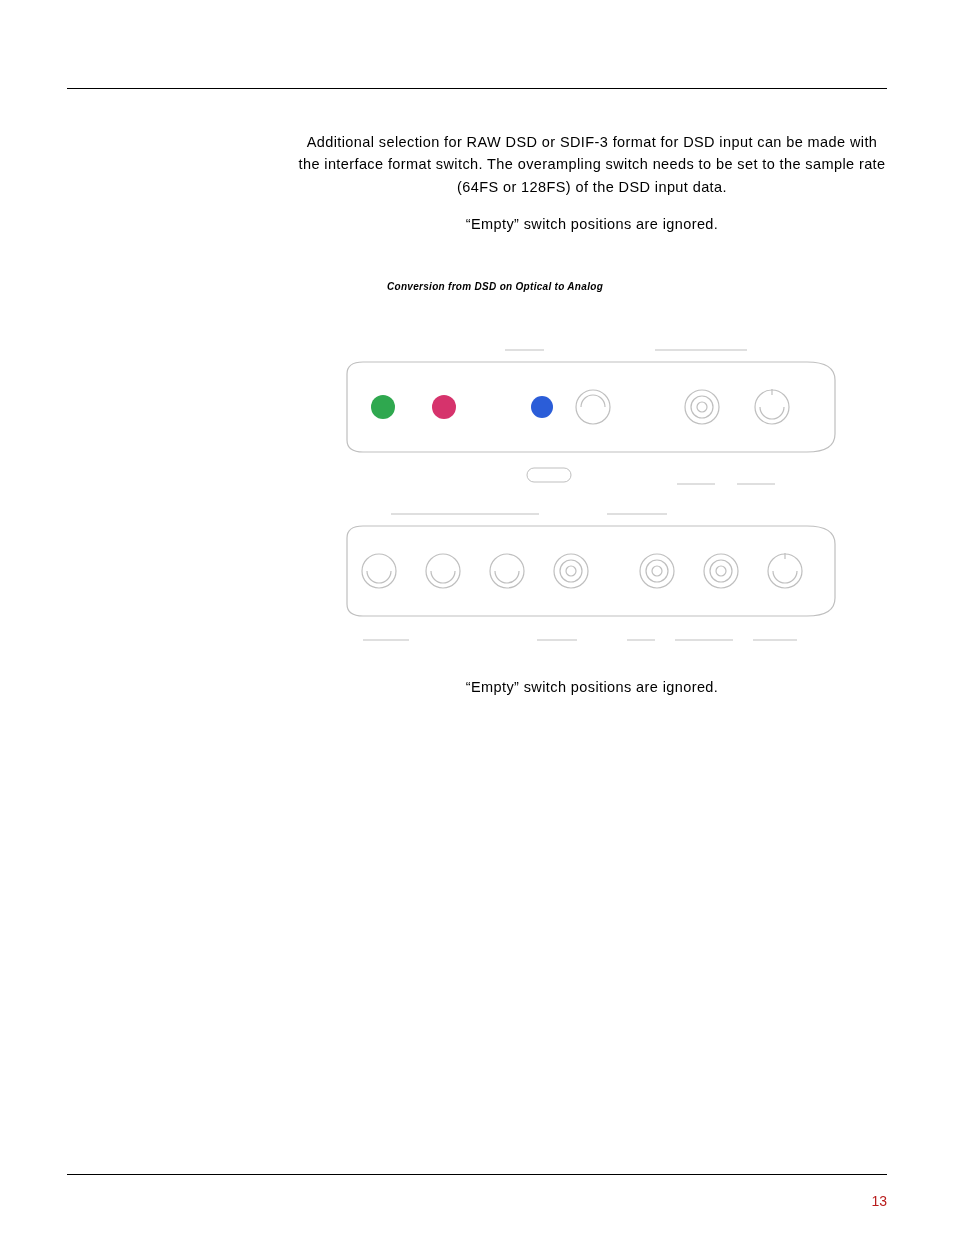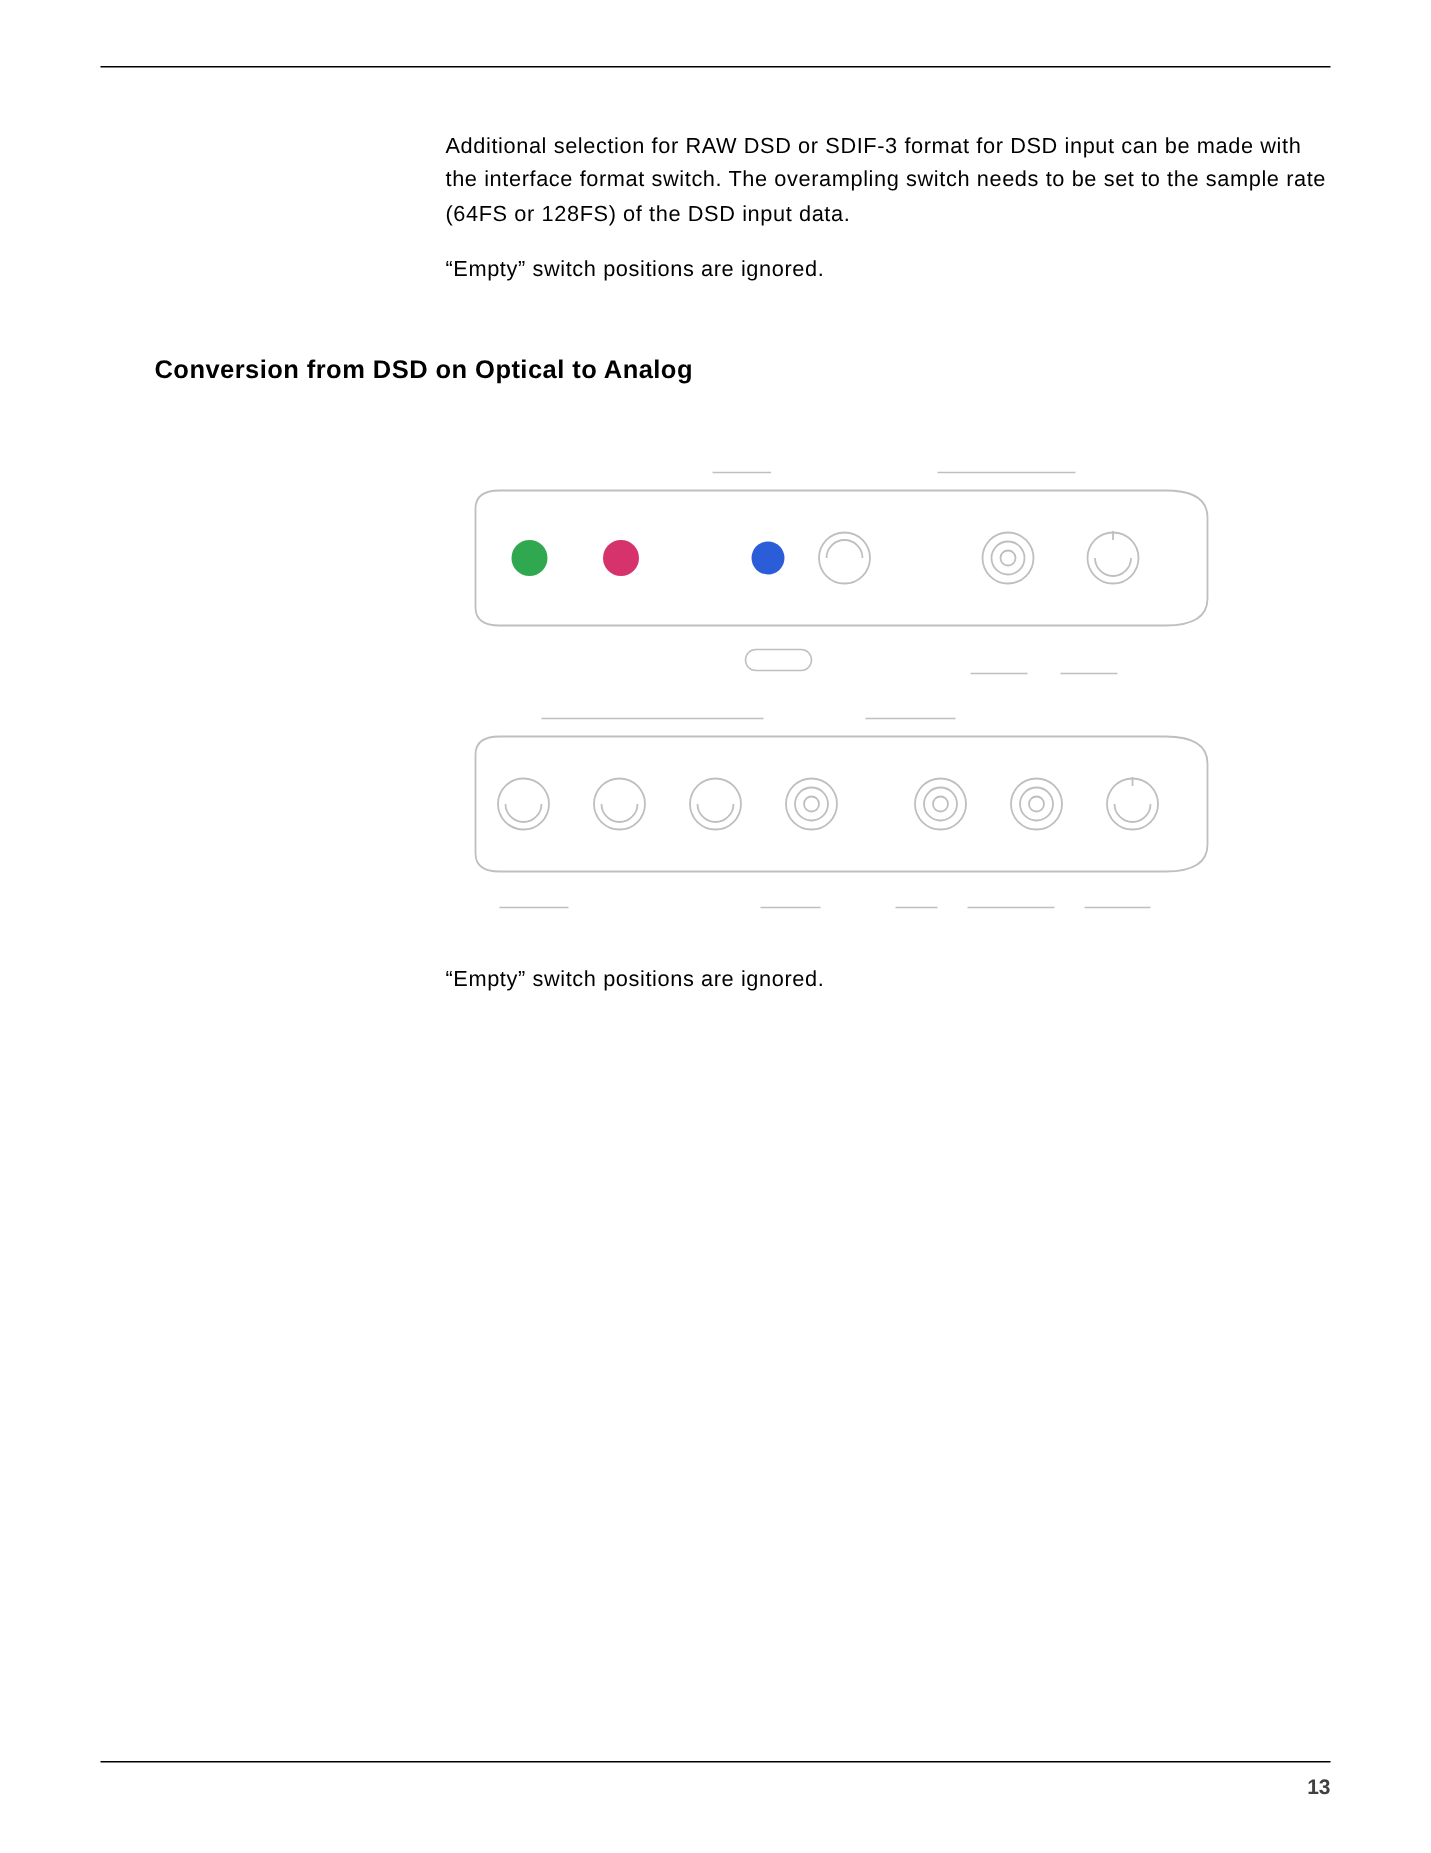--- a/index.html
+++ b/index.html
@@ -6,62 +6,64 @@
     margin: 0;
     padding: 0;
     font-family: Arial, Helvetica, sans-serif;
     background: #fff;
     width: 954px;
     height: 1235px;
     position: relative;
     color: #000;
   }
   .page {
-    padding: 44px 67px 40px 67px;
+    padding: 88px 67px 40px 67px;
     box-sizing: border-box;
     height: 100%;
     position: relative;
+    text-align: center;
   }
   .top-rule {
     border-top: 1px solid #000;
     margin-bottom: 42px;
   }
   .content {
     margin-left: 230px;
     margin-right: 0;
   }
   .para {
     font-size: 14.5px;
     line-height: 1.55;
     letter-spacing: 0.4px;
     margin-bottom: 10px;
   }
   .section-heading {
-    font-size: 17px;
+    font-size: 10px;
     font-weight: bold;
     letter-spacing: 0.3px;
     margin-top: 46px;
     margin-bottom: 30px;
     margin-left: 36px;
+    font-style: italic;
   }
   .diagram-wrap {
     margin-left: 230px;
     margin-bottom: 20px;
   }
   .diagram {
     width: 530px;
     height: 330px;
   }
   .page-number {
     position: absolute;
     right: 67px;
-    bottom: 36px;
-    font-weight: bold;
+    bottom: 26px;
+    font-weight: normal;
     font-size: 14px;
-    color: #404040;
+    color: #b91c1c;
   }
   .bottom-rule {
     position: absolute;
     left: 67px;
     right: 67px;
     bottom: 60px;
     border-top: 1px solid #000;
   }
 </style>
 </head>

